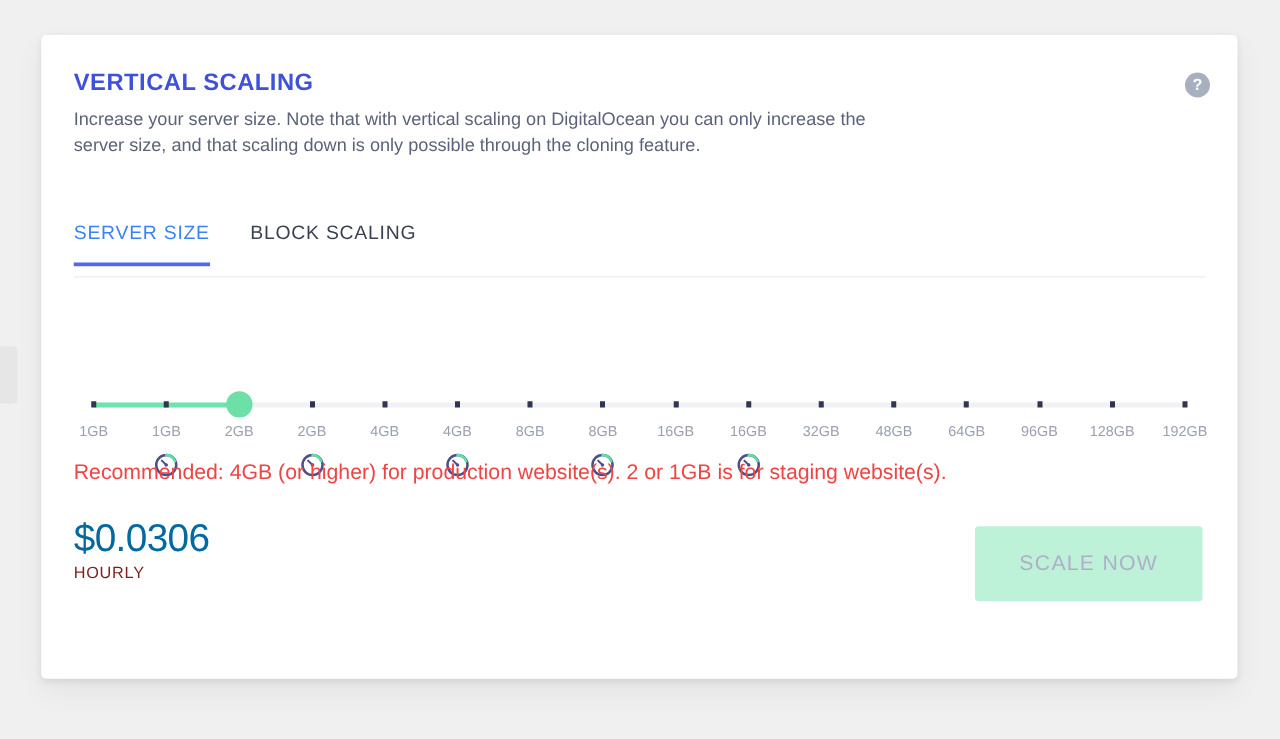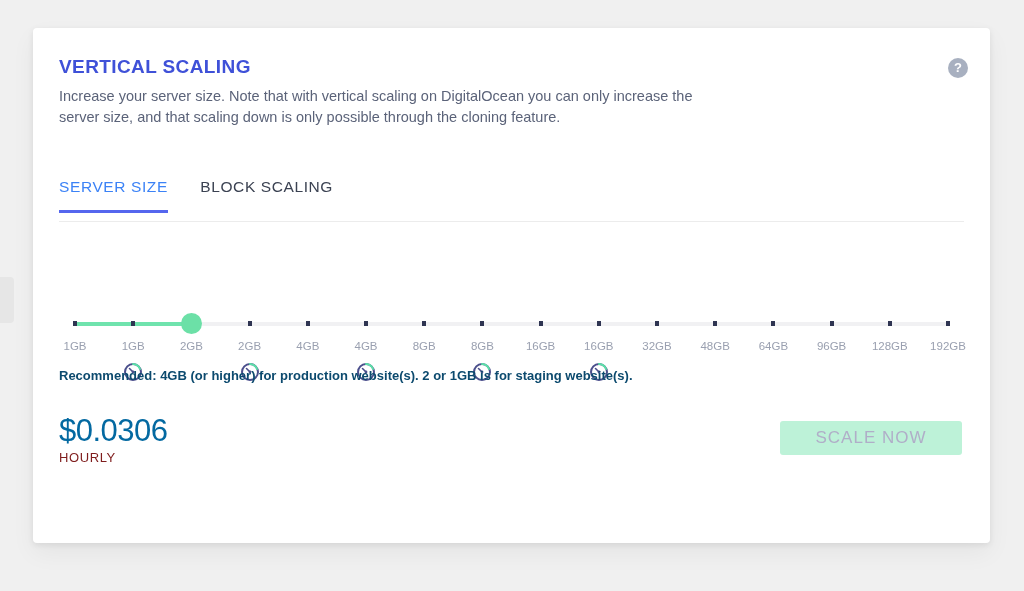--- a/index.html
+++ b/index.html
@@ -167,23 +167,22 @@
     top: 94px;
     width: 20px;
     height: 20px;
     margin-left: -10px;
   }
 
   .recommend {
     position: absolute;
     left: 26px;
     top: 340px;
-    font-size: 13px;
-    color: #0c4a6e;
-    font-weight: bold;
+    font-size: 17px;
+    color: #ef4444;
   }
 
   
   .price-row {
     position: absolute;
     left: 26px;
     top: 385px;
   }
   .price-block {
     display: inline-block;
@@ -203,21 +202,21 @@
     color: #7f1d1d;
     letter-spacing: 0.6px;
     margin-top: 1px;
   }
 
   .scale-btn {
     position: absolute;
     left: 747px;
     top: 393px;
     width: 182px;
-    height: 34px;
+    height: 60px;
     background: #bdf2d8;
     border: none;
     border-radius: 3px;
     color: #b0aec8;
     font-size: 17px;
     letter-spacing: 1px;
     font-family: inherit;
     cursor: default;
   }
 </style>

